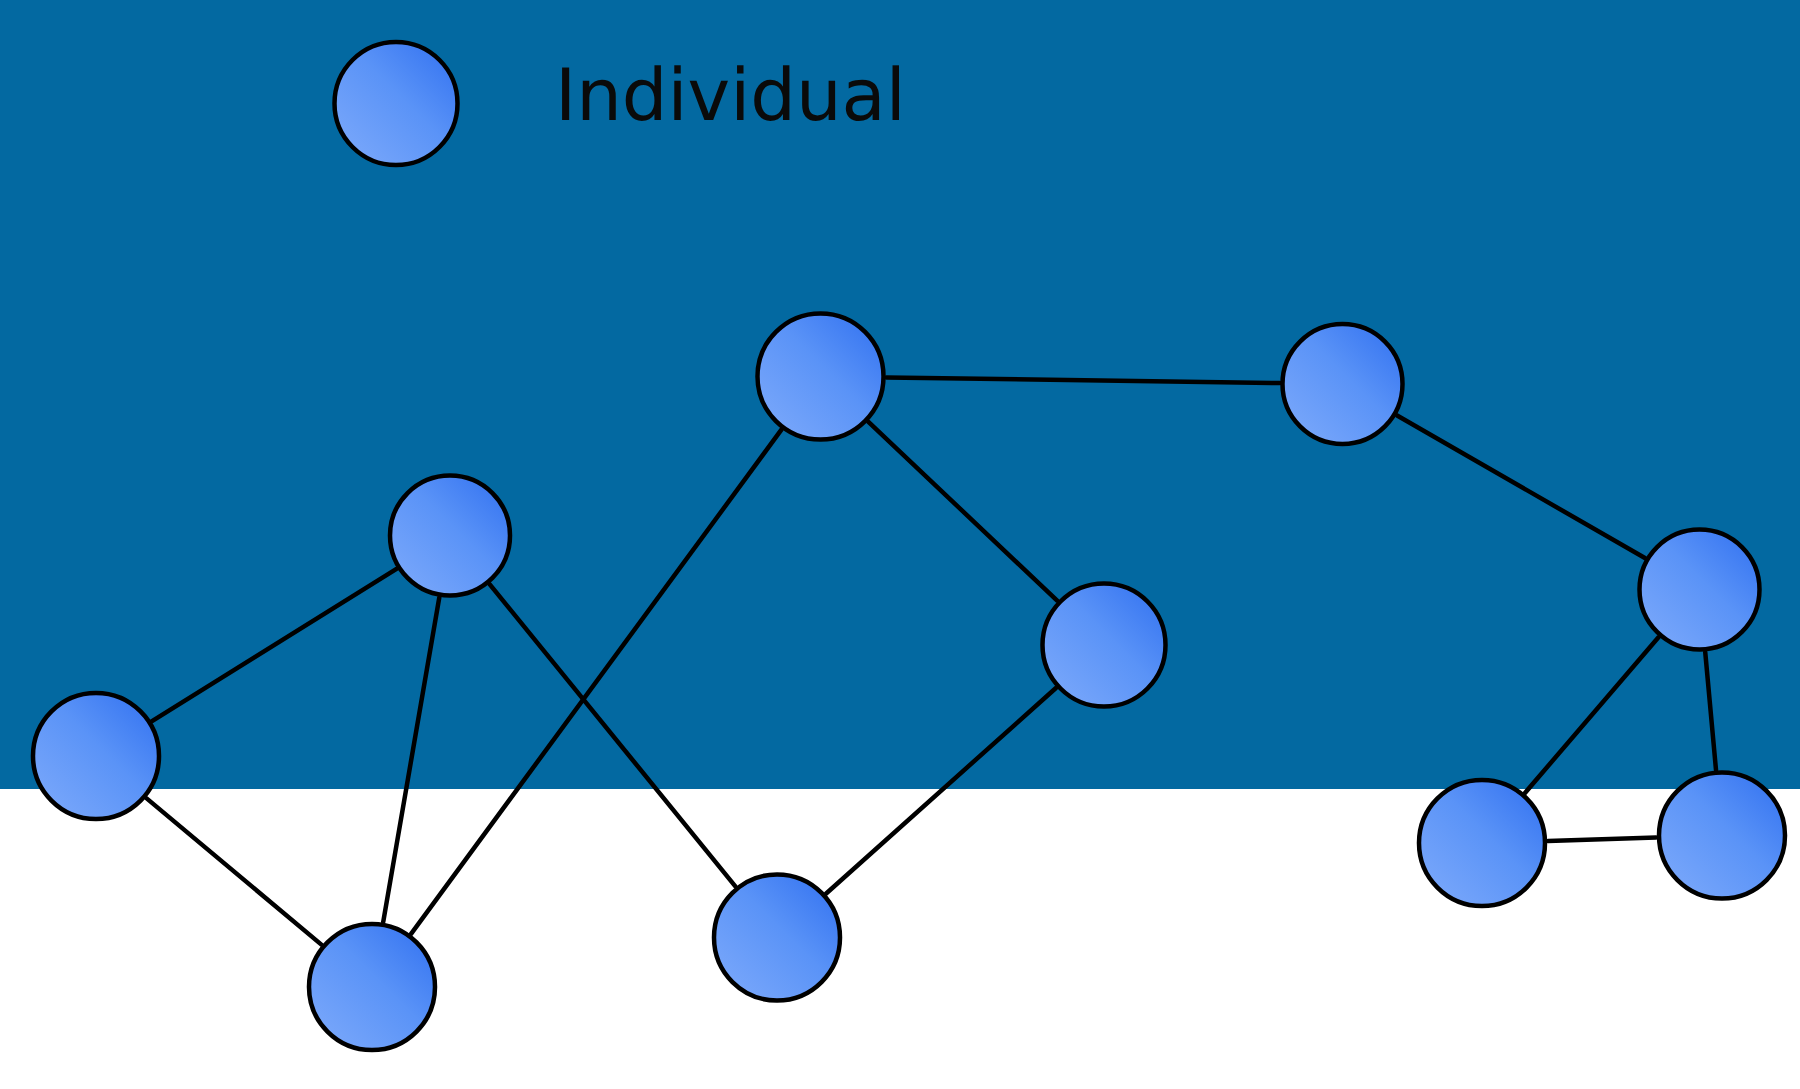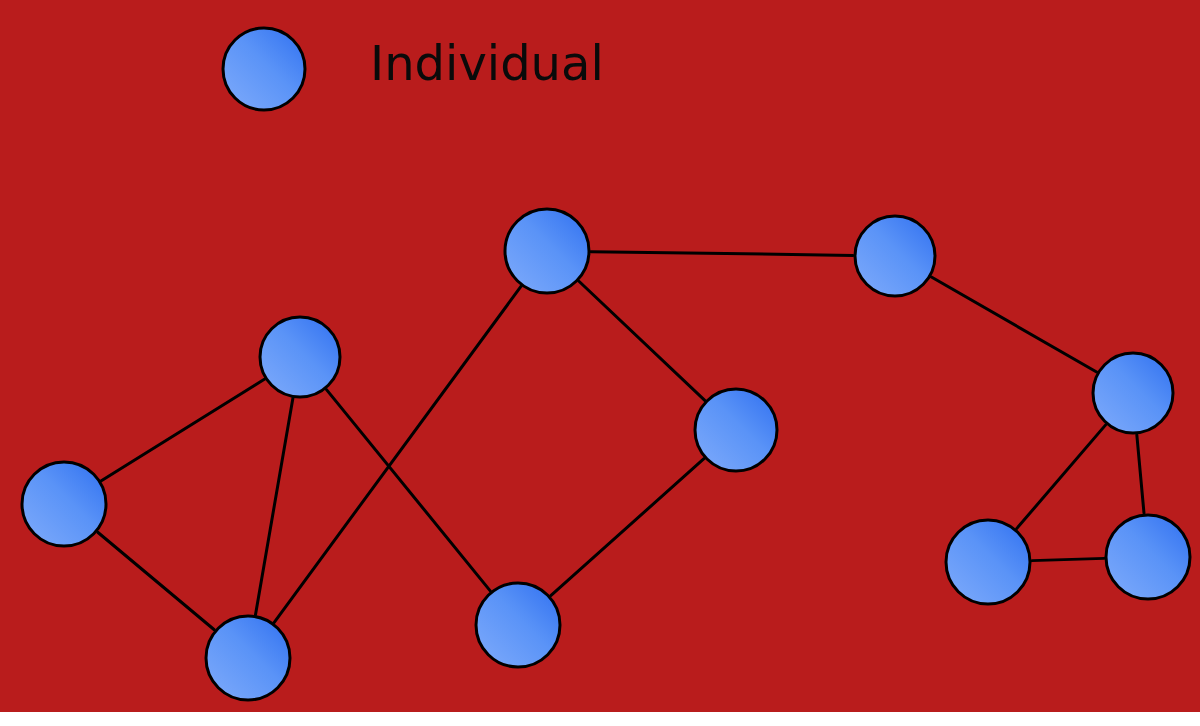--- a/index.html
+++ b/index.html
@@ -10,22 +10,22 @@
   }
   body {
     width: 1200px;
     height: 726px;
     overflow: hidden;
     font-family: "DejaVu Sans", "Liberation Sans", sans-serif;
   }
   #canvas-wrap {
     position: relative;
     width: 1200px;
-    height: 712px;
-    background: #b91c1c;
+    height: 526px;
+    background: #0369a1;
   }
   svg#graph {
     display: block;
     width: 1200px;
     height: 726px;
   }
   .edge-line {
     stroke: #000000;
     stroke-linecap: round;
   }

